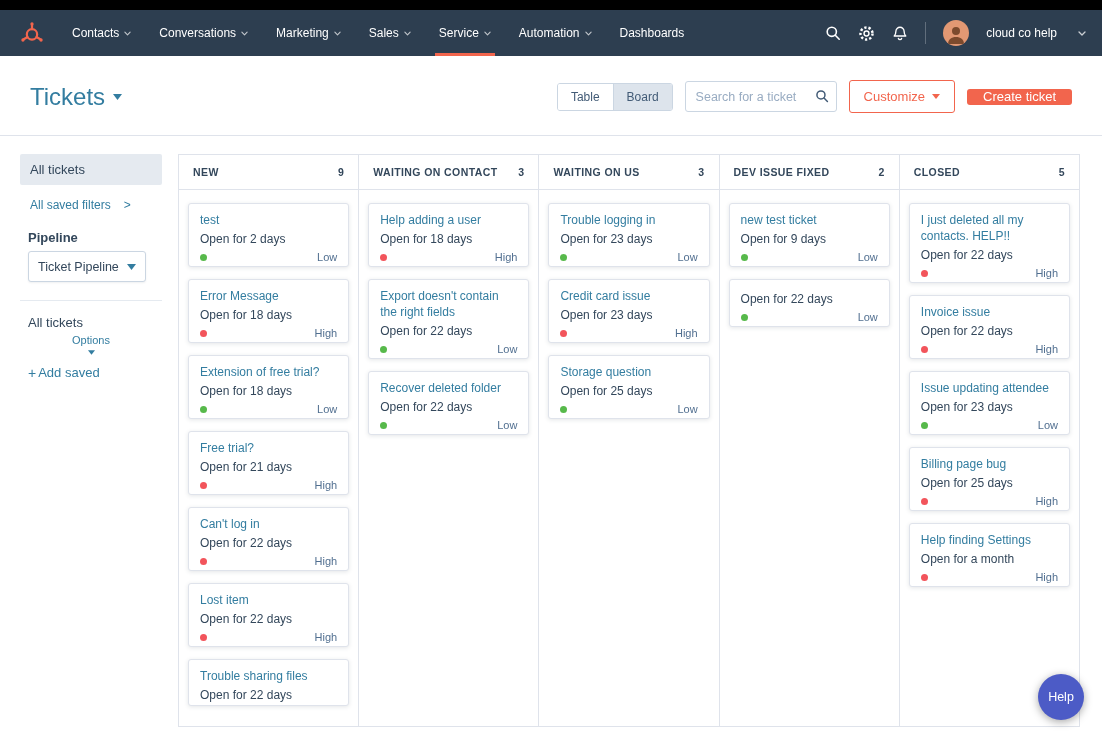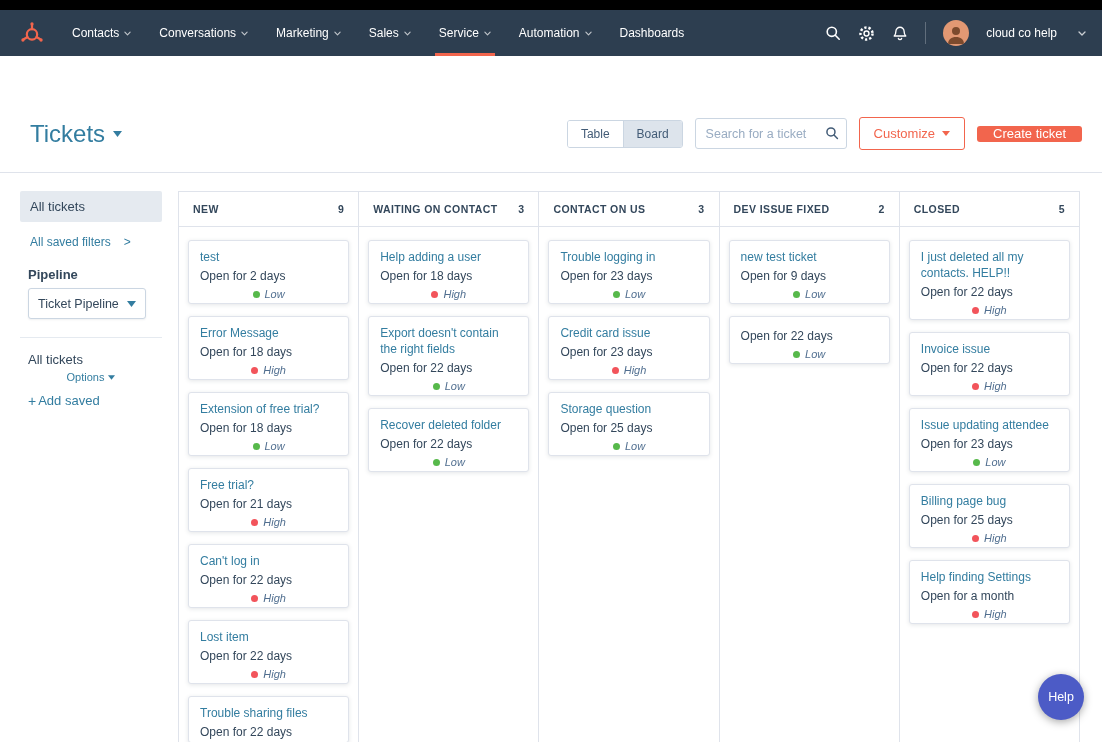--- a/index.html
+++ b/index.html
@@ -21,21 +21,21 @@
   .nav-items{display:flex;align-items:stretch;}
   .nav-item{position:relative;display:flex;align-items:center;gap:5px;padding:0 14px;color:#fff;font-size:12px;cursor:pointer;white-space:nowrap;}
   .nav-item .nav-caret{opacity:.7;margin-top:1px;}
   .nav-item.active::after{content:"";position:absolute;left:10px;right:10px;bottom:0;height:3px;background:var(--accent);}
   .nav-right{display:flex;align-items:center;gap:17px;color:#fff;}
   .nav-icon{display:flex;align-items:center;cursor:pointer;}
   .nav-divider{width:1px;height:22px;background:rgba(255,255,255,.25);}
   .avatar{width:26px;height:26px;border-radius:50%;background:#e29873;display:flex;align-items:flex-end;justify-content:center;overflow:hidden;cursor:pointer;}
   .account-menu{display:flex;align-items:center;gap:21px;font-size:12px;cursor:pointer;}
   
-  .page-header{display:flex;justify-content:space-between;align-items:center;padding:24px 20px 22px 30px;border-bottom:1px solid #dfe3eb;margin-top:37px;}
+  .page-header{display:flex;justify-content:space-between;align-items:center;padding:24px 30px 22px 30px;border-bottom:1px solid #dfe3eb;}
   .title-wrap{display:flex;align-items:center;gap:8px;}
   .title-wrap h1{margin:0;font-size:24px;font-weight:400;color:var(--link);}
   .header-controls{display:flex;align-items:center;gap:12px;}
   .segmented{display:flex;border:1px solid #cbd6e2;border-radius:3px;overflow:hidden;}
   .seg{padding:6px 13px;font-size:12px;color:#425b76;background:#fff;border:none;cursor:pointer;font-family:inherit;}
   .seg + .seg{border-left:1px solid #cbd6e2;}
   .seg.active{background:#dde4ec;}
   .ticket-search{position:relative;}
   .ticket-search input{width:152px;height:31px;border:1px solid #cbd6e2;border-radius:3px;padding:0 30px 0 10px;font-size:12.5px;color:#33475b;font-family:inherit;outline:none;}
   .ticket-search input::placeholder{color:#99acc2;}
@@ -44,33 +44,33 @@
   .btn-primary{height:16px;padding:0 16px;background:var(--accent);color:#fff;border:none;border-radius:3px;font-size:13px;cursor:pointer;font-family:inherit;}
   
   .main{display:flex;gap:16px;padding:18px 22px 20px 20px;height:611px;}
   .sidebar{width:142px;flex:none;font-size:13px;}
   .side-selected{background:#e5eaf0;border-radius:2px;padding:8px 10px;font-size:13px;color:#33475b;cursor:pointer;}
   .side-link{display:flex;gap:13px;margin:13px 10px 0;color:var(--link);font-size:12px;cursor:pointer;text-decoration:none;}
   .side-label{margin:18px 8px 6px;font-weight:700;font-size:13px;color:#33475b;}
   .dropdown{margin:0 8px;width:118px;border:1px solid #cbd6e2;border-radius:3px;height:31px;display:flex;align-items:center;justify-content:space-between;padding:0 9px;font-size:12.5px;background:#fff;box-shadow:0 1px 2px rgba(45,62,80,.08);cursor:pointer;color:#33475b;}
   .side-divider{height:1px;background:#e5eaf0;margin:18px 0 0;}
   .side-row{margin:14px 8px 0;font-size:13px;color:#33475b;}
-  .side-options{display:flex;justify-content:center;align-items:center;gap:4px;margin:4px 8px 0;color:var(--link);font-size:11px;cursor:pointer;}
+  .side-options{display:flex;justify-content:flex-start;align-items:center;gap:4px;margin:4px 8px 0;color:var(--link);font-size:11px;cursor:pointer;flex-direction:column;}
   .side-add{display:flex;align-items:center;gap:2px;margin:10px 8px 0;color:var(--link);font-size:13px;cursor:pointer;text-decoration:none;}
   .side-add .plus{font-size:14px;line-height:12px;}
   
   .board{flex:1;border:1px solid #dfe3eb;background:#fff;display:flex;overflow:hidden;}
   .board-col{flex:1;min-width:0;border-right:1px solid #dfe3eb;display:flex;flex-direction:column;}
   .board-col:last-child{border-right:none;}
   .col-header{display:flex;justify-content:space-between;align-items:center;padding:11px 14px;border-bottom:1px solid #dfe3eb;font-size:10.5px;font-weight:700;letter-spacing:.4px;color:#33475b;}
   .col-body{flex:1;overflow:hidden;padding:13px 9px;}
   .card{background:#fff;border:1px solid #dfe3eb;border-radius:3px;box-shadow:0 1px 4px rgba(45,62,80,.13);padding:8px 11px 2px;margin-bottom:12px;cursor:pointer;}
   .card-title{color:var(--link);font-size:12px;line-height:16px;cursor:pointer;}
   .card-open{color:#33475b;font-size:12px;line-height:16px;margin-top:3px;}
-  .card-priority{display:flex;justify-content:center;align-items:center;gap:5px;margin-top:3px;height:14px;font-style:italic;}
+  .card-priority{display:flex;justify-content:space-between;align-items:center;gap:5px;margin-top:3px;height:14px;}
   .dot{width:7px;height:7px;border-radius:50%;flex:none;}
   .pri-label{font-size:11px;color:#516f90;}
   
   .help-btn{position:absolute;right:18px;bottom:22px;width:46px;height:46px;border-radius:50%;background:var(--help);color:#fff;display:flex;align-items:center;justify-content:center;font-size:12.5px;cursor:pointer;box-shadow:0 2px 8px rgba(0,0,0,.35);}
   svg{display:block;}
 </style>
 </head>
 <body>
 
 <div class="window-top"></div>
@@ -314,21 +314,21 @@
             <div class="card-open">Open for 22 days</div>
             <div class="card-priority">
               <span class="dot" style="background: rgb(87, 185, 75);"></span>
               <span class="pri-label">Low</span>
             </div>
           </div>
         </div>
       </div>
       <div class="board-col">
         <div class="col-header">
-          <span>CONTACT ON US</span>
+          <span>WAITING ON US</span>
           <span>3</span>
         </div>
         <div class="col-body">
           <div class="card">
             <div class="card-title">Trouble logging in</div>
             <div class="card-open">Open for 23 days</div>
             <div class="card-priority">
               <span class="dot" style="background: rgb(87, 185, 75);"></span>
               <span class="pri-label">Low</span>
             </div>

